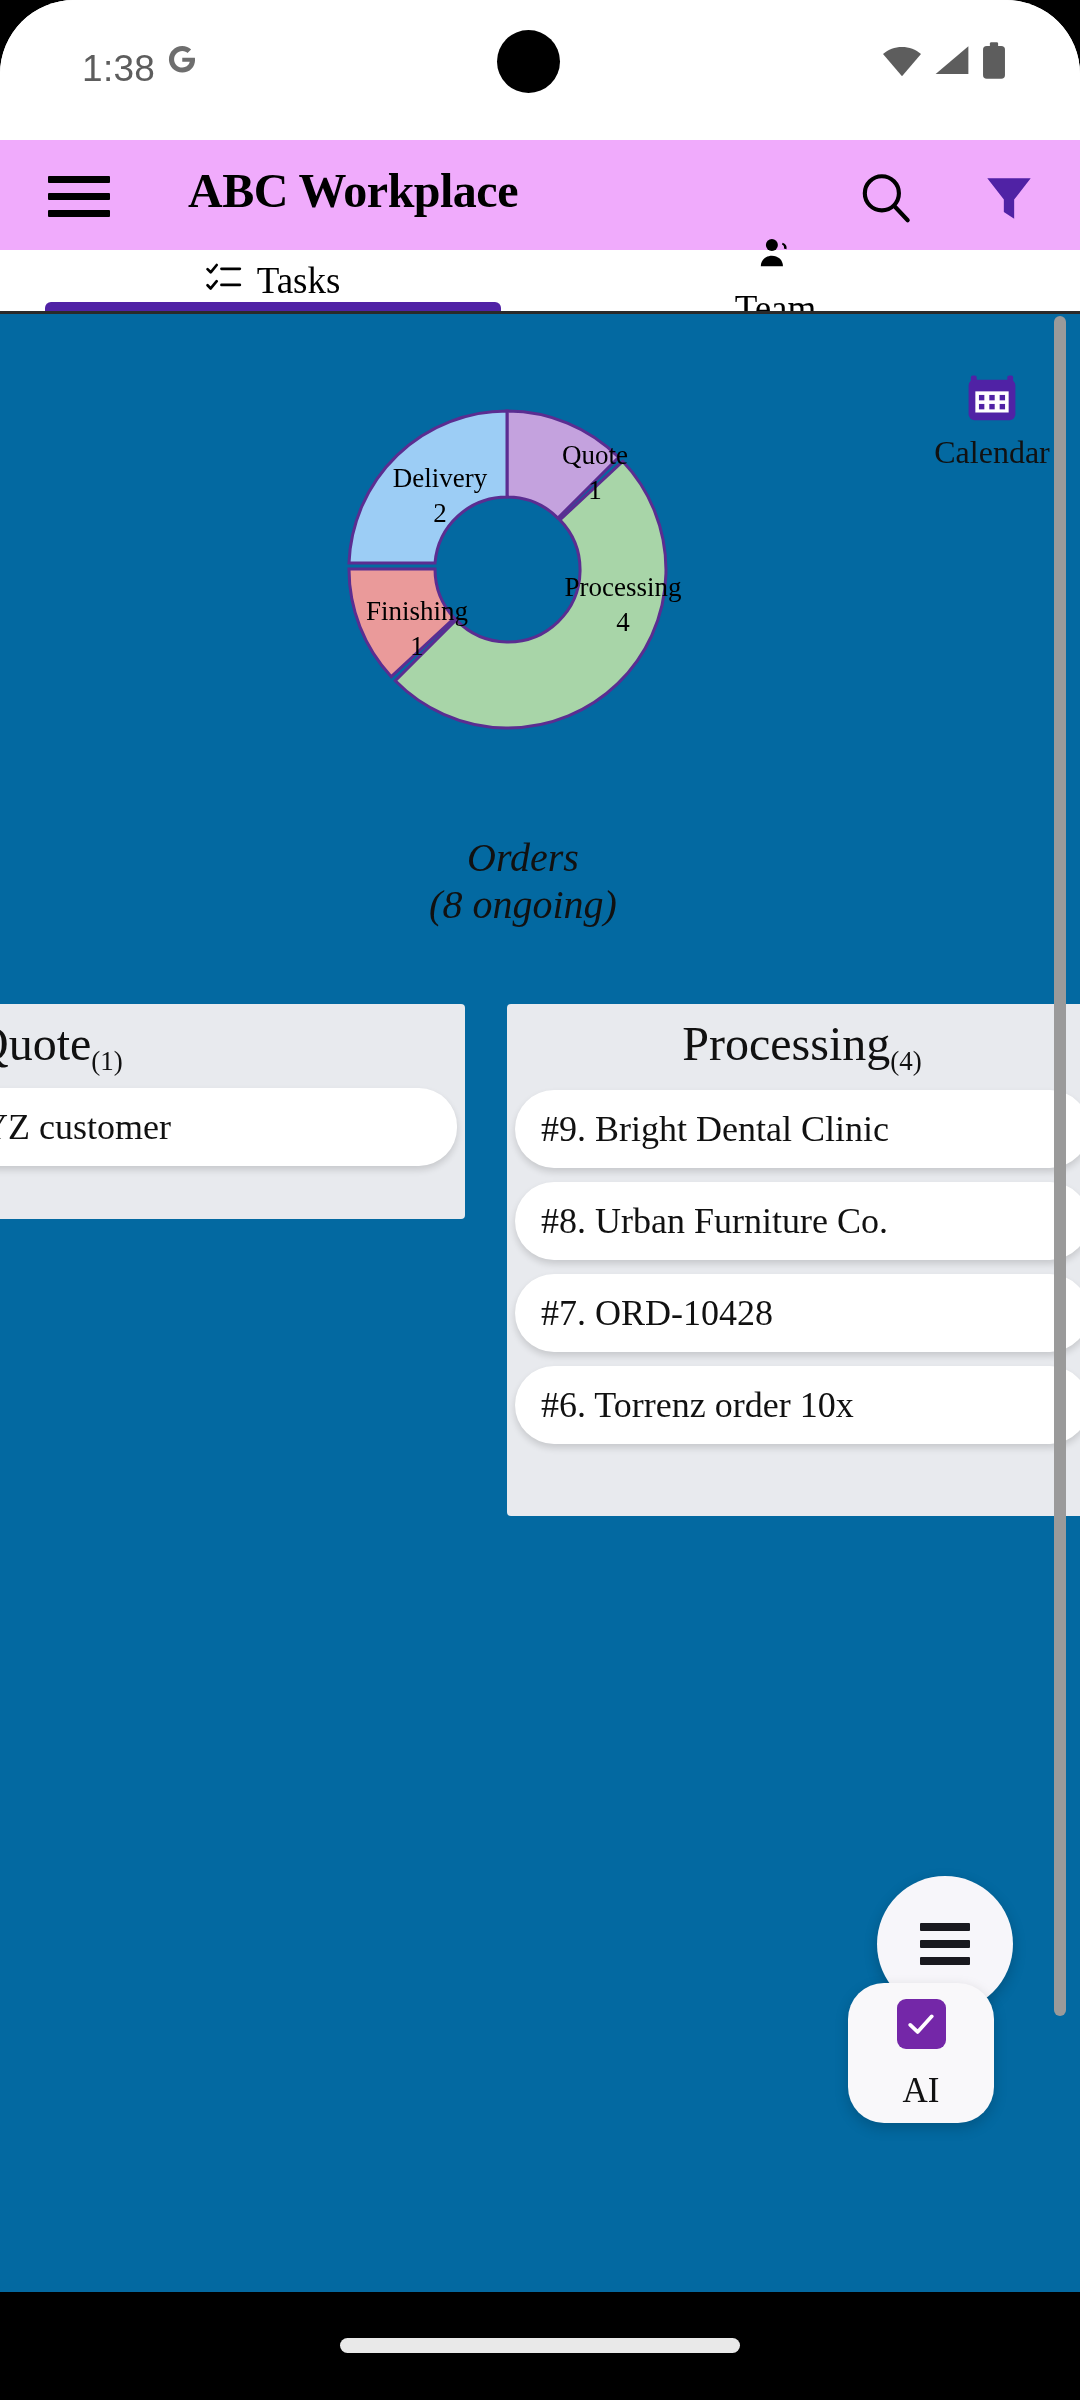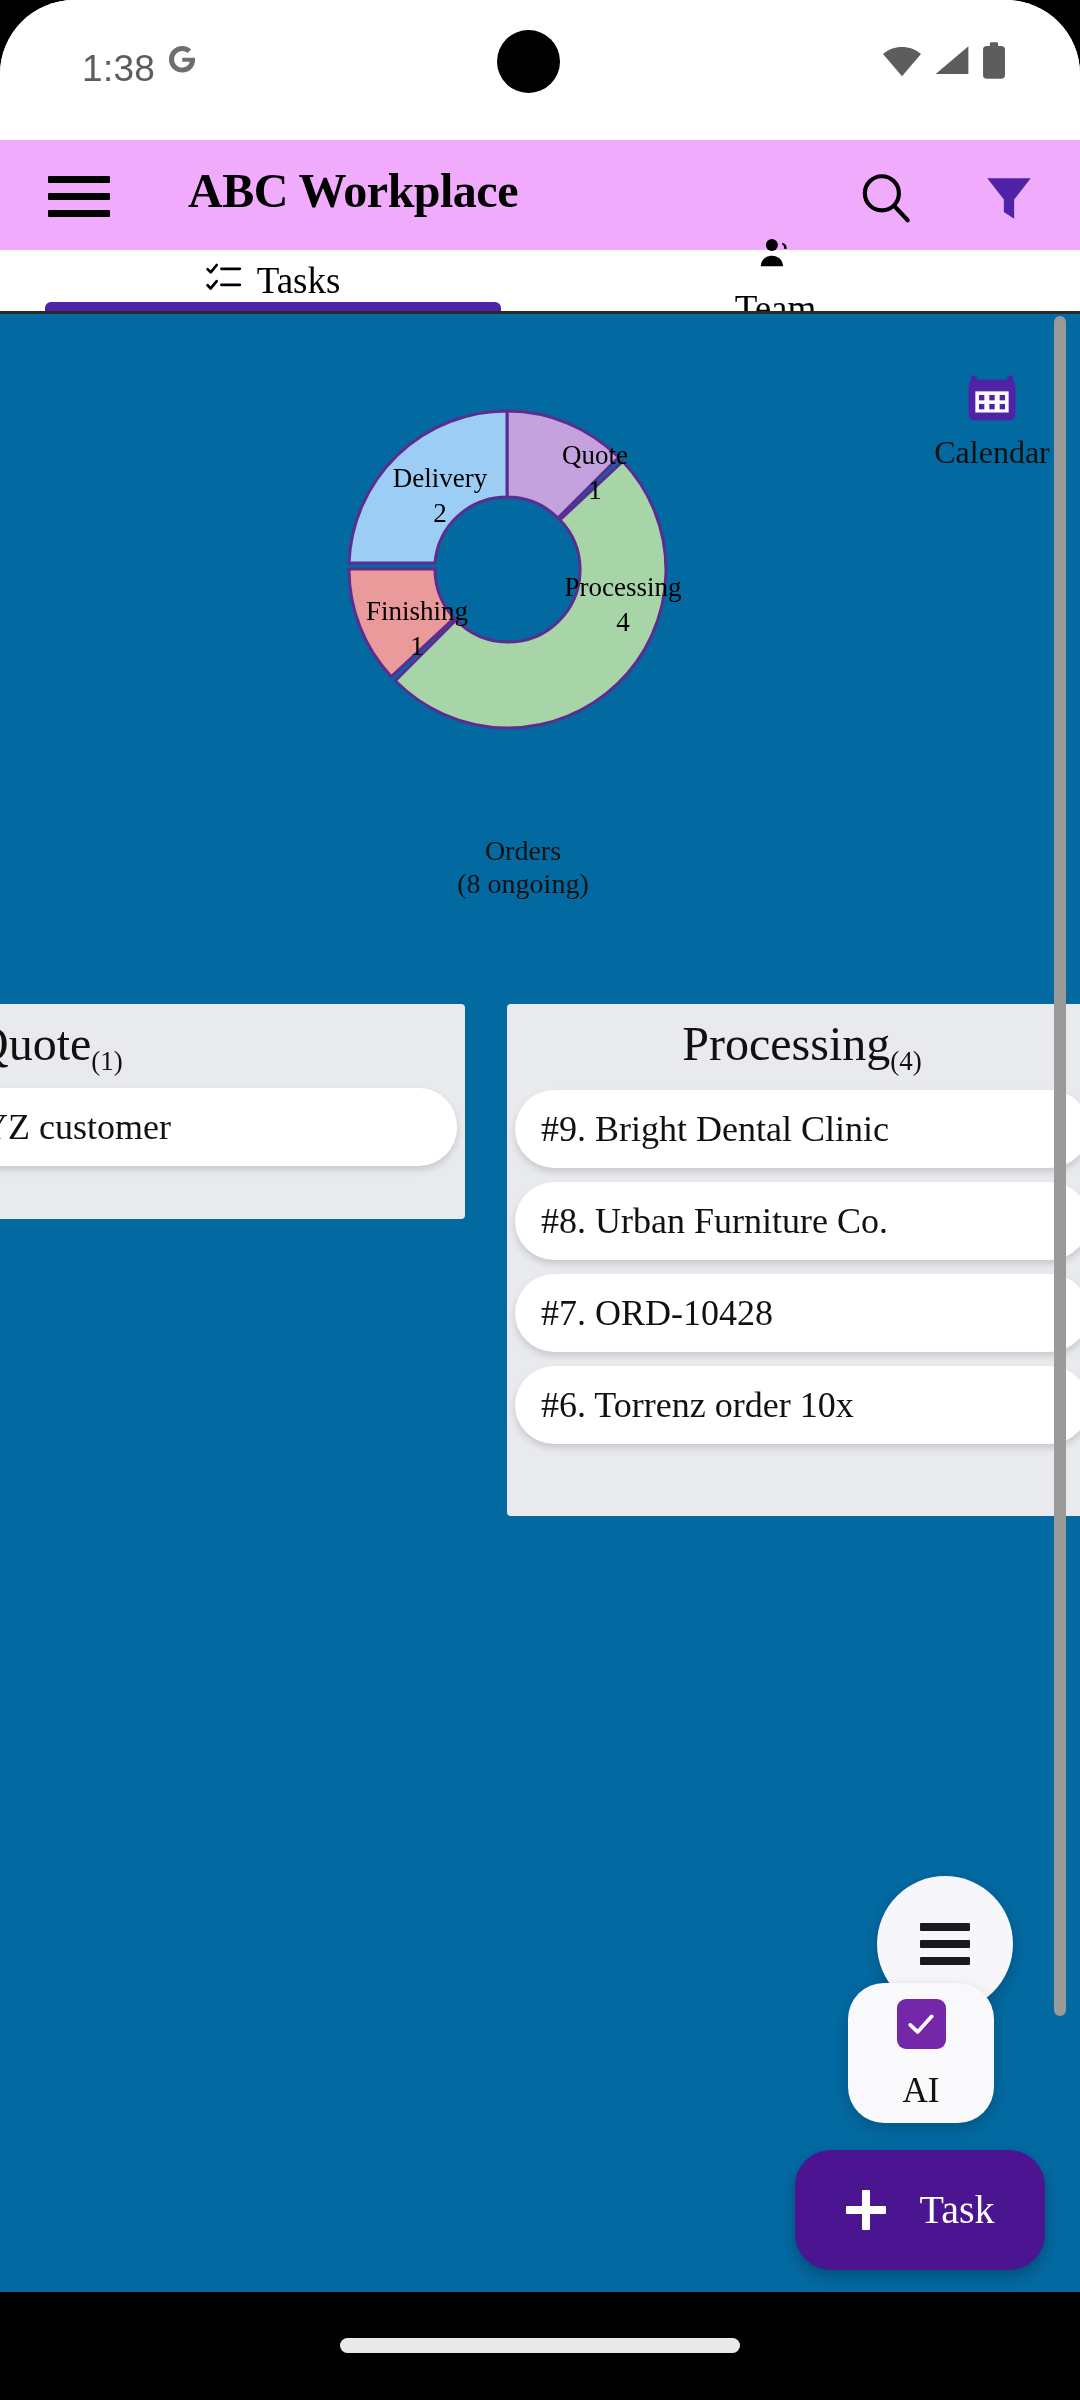--- a/index.html
+++ b/index.html
@@ -209,23 +209,24 @@
     font-size: 27px;
     fill: #000000;
     text-anchor: middle;
   }
   #chart-caption {
     position: absolute;
     left: 0;
     top: 520px;
     width: 1046px;
     text-align: center;
-    font-size: 28px;
+    font-size: 40px;
     color: #111111;
     line-height: 1.18;
+    font-style: italic;
   }
 
   
   #calendar-shortcut {
     position: absolute;
     left: 902px;
     top: 58px;
     width: 180px;
     text-align: center;
     cursor: pointer;
@@ -643,23 +644,19 @@
 
     <div id="fab-ai">
       <span class="ai-box">
         <svg width="34" height="34" viewBox="0 0 24 24">
           <polyline points="4.4,12.6 9.6,17.6 19.6,6.6" fill="none" stroke="#ffffff" stroke-width="2.6" stroke-linecap="round" stroke-linejoin="round"></polyline>
         </svg>
       </span>
       <span class="ai-label">AI</span>
     </div>
 
-    <div id="fab-task">
-      <span class="plus"></span>
-      <span class="task-label">Task</span>
-    </div>
 
   </div>
 
   <div id="navbar">
     <div id="nav-handle"></div>
   </div>
 </div>
 
 </body></html>

